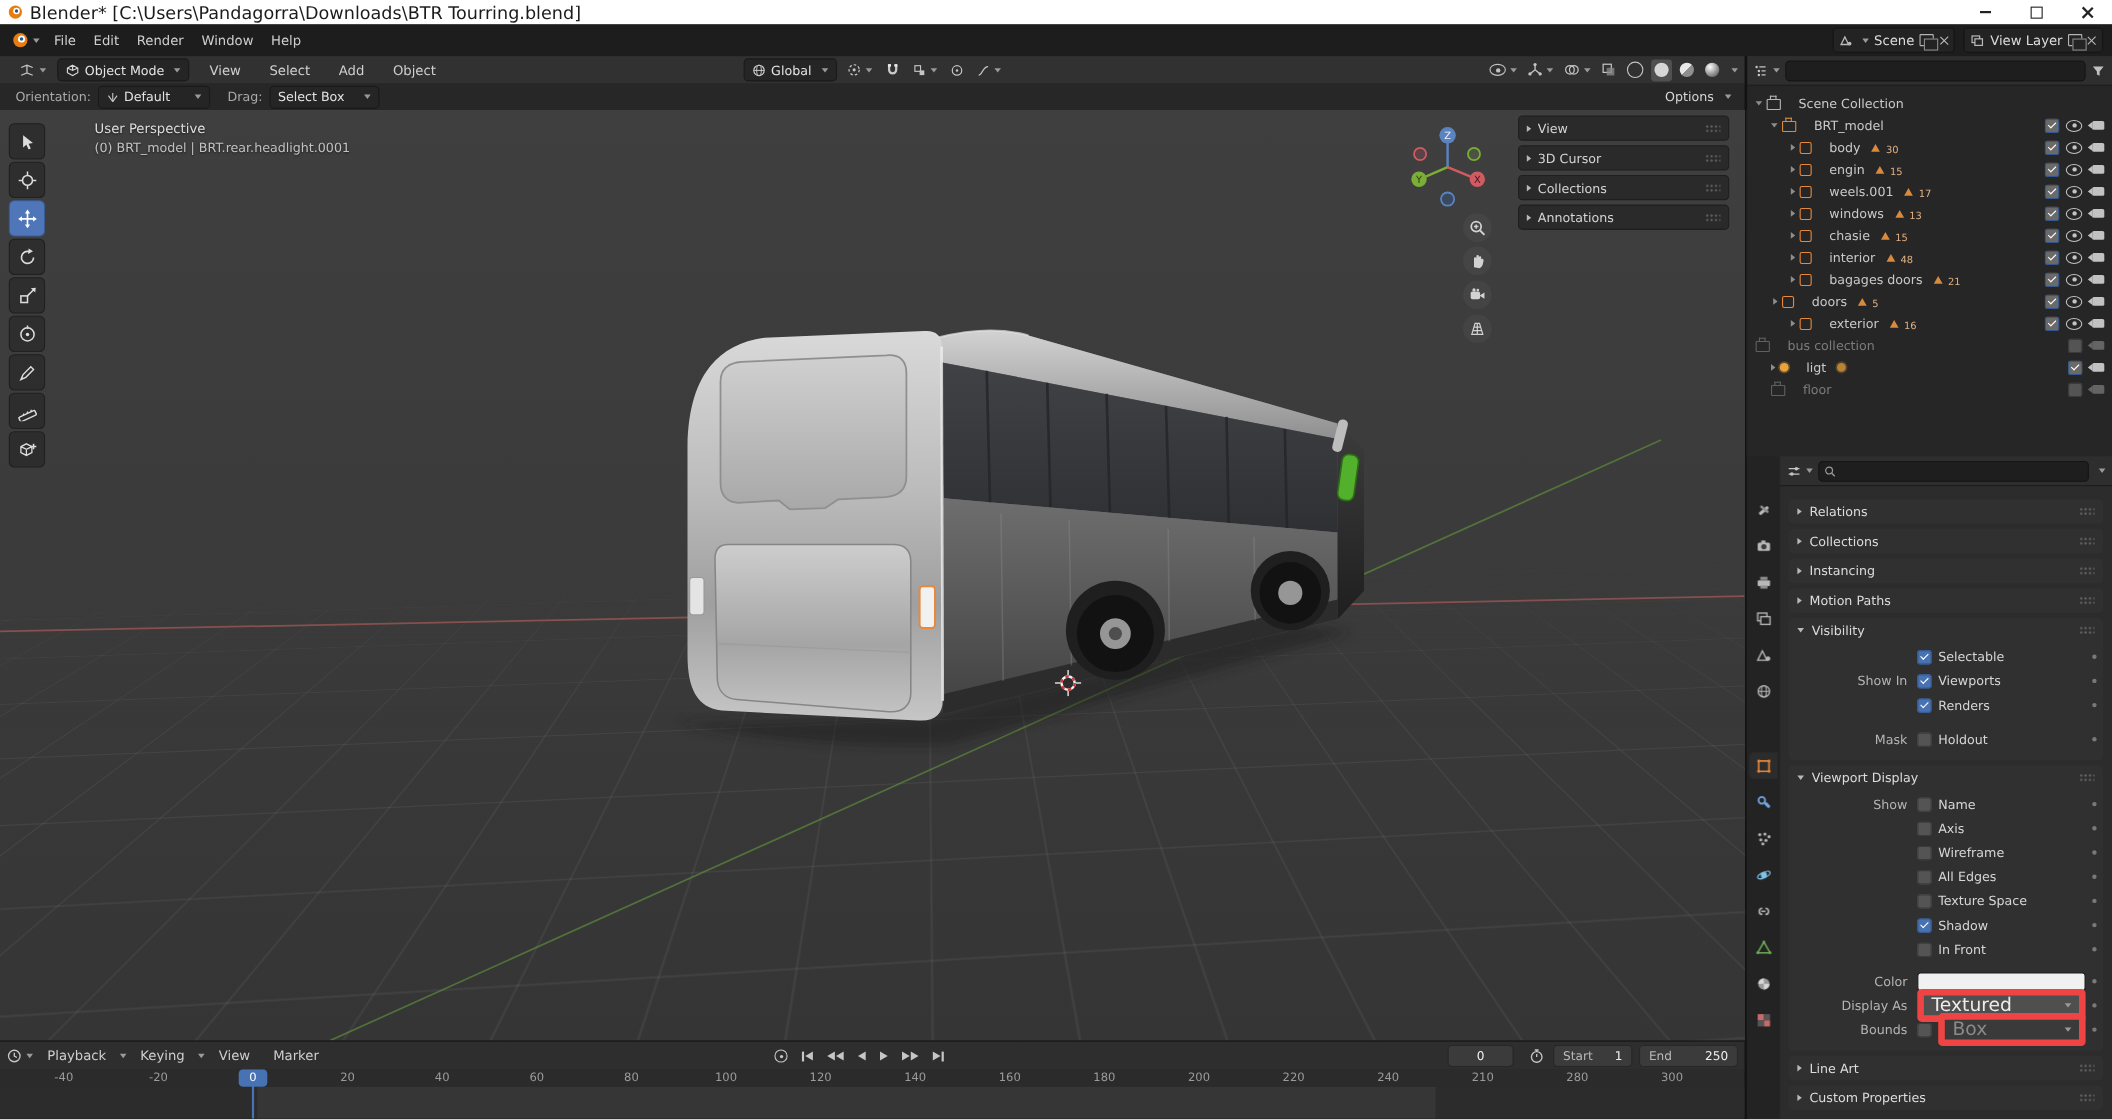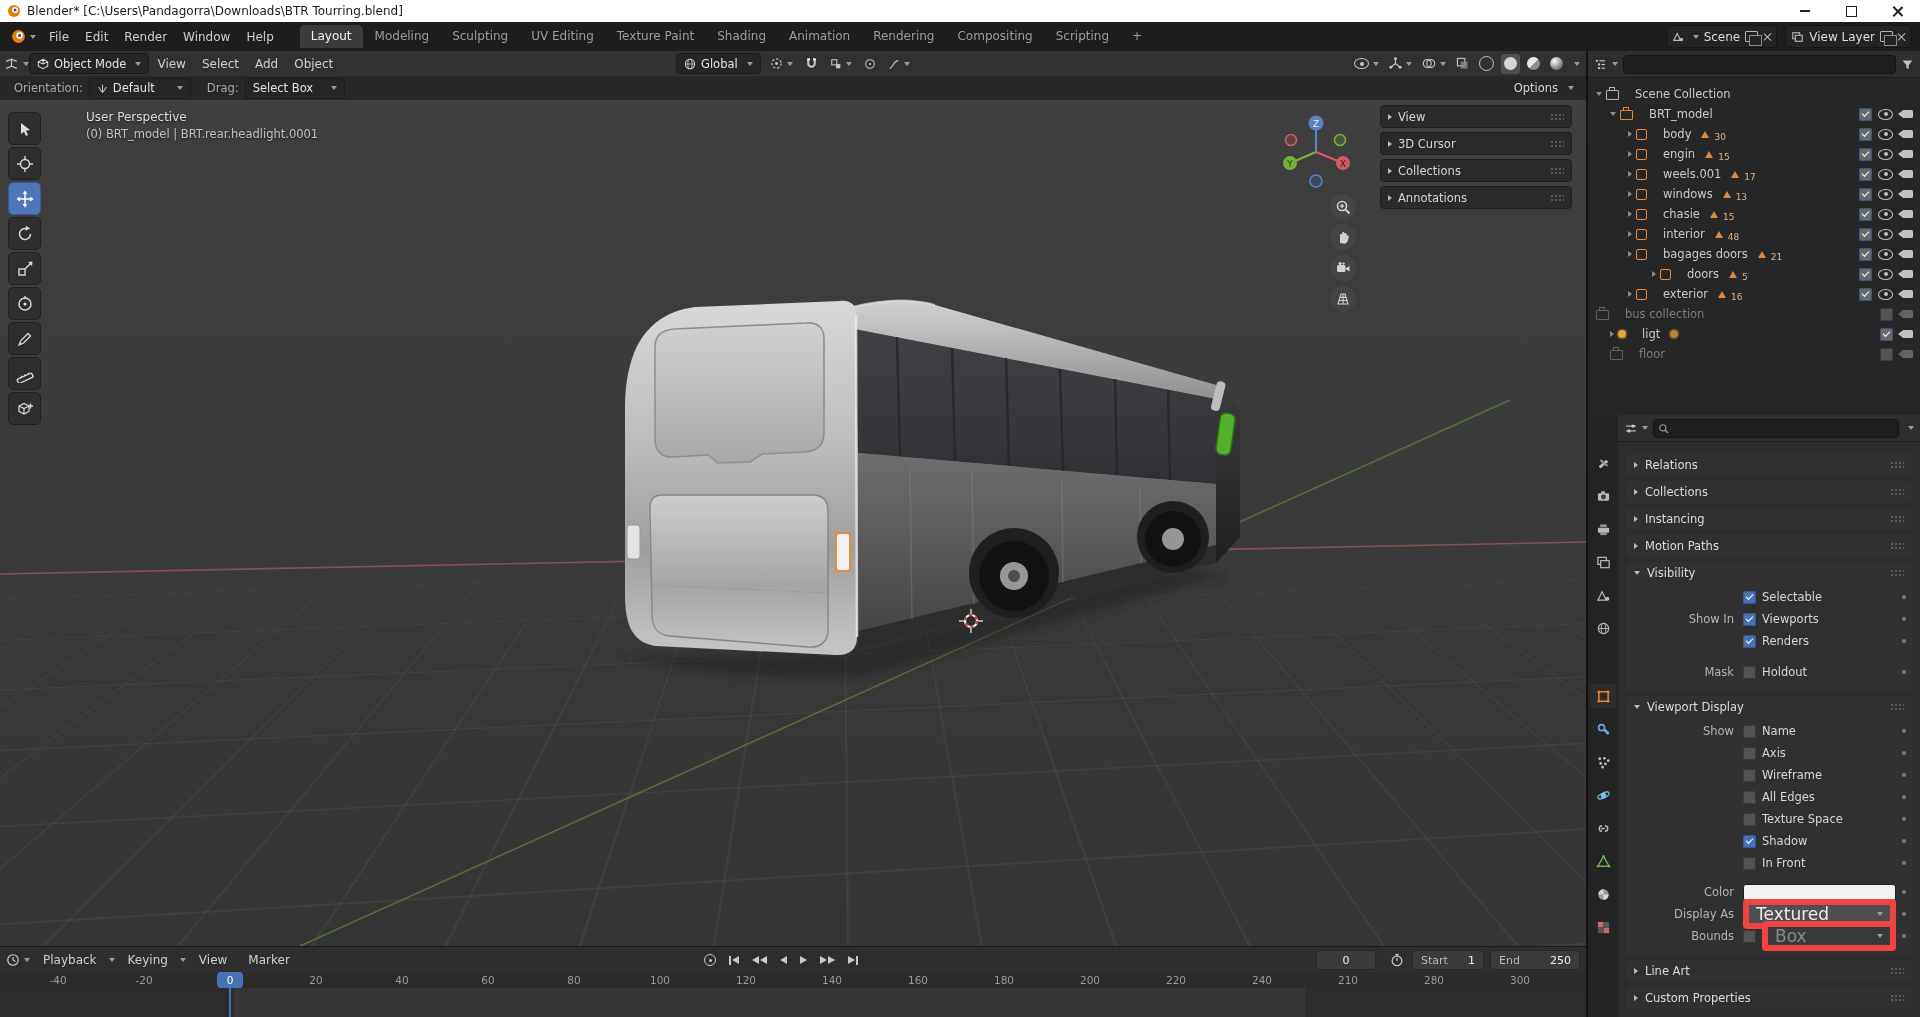--- a/index.html
+++ b/index.html
@@ -8,21 +8,21 @@
        -webkit-font-smoothing:antialiased;}
   .ab{position:absolute}
   .fx{display:flex;align-items:center}
   .cr{width:0;height:0;border-left:3px solid transparent;border-right:3px solid transparent;border-top:4px solid #9a9a9a;margin-left:4px;display:inline-block;flex:none}
   .trir{width:0;height:0;border-top:3.5px solid transparent;border-bottom:3.5px solid transparent;border-left:4.5px solid #b9b9b9;flex:none}
   .trid{width:0;height:0;border-left:3.5px solid transparent;border-right:3.5px solid transparent;border-top:4.5px solid #b9b9b9;flex:none}
   .grip{width:14px;height:8px;background-image:radial-gradient(#8a8a8a 1px,transparent 1.2px);background-size:4px 4px;opacity:.5;flex:none}
 
   
   .titlebar{left:0;top:0;width:1920px;height:22px;background:#fff;color:#111;display:flex;align-items:center;border-bottom:1px solid #d9d9d9}
-  .titlebar .ttxt{font-size:12px;margin-left:6px;color:#1b1b1b}
+  .titlebar .ttxt{font-size:16px;margin-left:6px;color:#1b1b1b}
   .winbtns{margin-left:auto;display:flex;height:22px}
   .wbtn{width:46px;height:22px;display:flex;align-items:center;justify-content:center}
   .w-min{width:10px;height:1.5px;background:#222}
   .w-max{width:9px;height:9px;border:1.2px solid #222}
   .w-x{width:10px;height:10px;position:relative}
   .w-x::before,.w-x::after{content:"";position:absolute;left:4.5px;top:-1px;width:1.5px;height:13px;background:#222}
   .w-x::before{transform:rotate(45deg)}.w-x::after{transform:rotate(-45deg)}
 
   
   .topbar{left:0;top:22px;width:1920px;height:29px;background:#1d1d1d;display:flex;align-items:center}
@@ -172,33 +172,20 @@
           <circle cx="8" cy="6" r="1.5" fill="#265787"></circle>
         </svg>
       <span class="cr"></span>
     </div>
     <span class="menu">File</span>
     <span class="menu">Edit</span>
     <span class="menu">Render</span>
     <span class="menu">Window</span>
     <span class="menu">Help</span>
   </div>
-  <div class="fx" style="margin-left:18px">
-    <span class="tab active">Layout</span>
-    <span class="tab">Modeling</span>
-    <span class="tab">Sculpting</span>
-    <span class="tab">UV Editing</span>
-    <span class="tab">Texture Paint</span>
-    <span class="tab">Shading</span>
-    <span class="tab">Animation</span>
-    <span class="tab">Rendering</span>
-    <span class="tab">Compositing</span>
-    <span class="tab">Scripting</span>
-    <span class="tab">+</span>
-  </div>
   <div class="fx" style="margin-left:auto;margin-right:8px;gap:8px">
     <div class="idwidget">
       <svg width="12" height="12" viewBox="0 0 14 14">
           <path d="M2 11 L6 3 L10 11 Z" fill="none" stroke="#b9b9b9" stroke-width="1.4"></path>
           <circle cx="11" cy="10" r="2" fill="#b9b9b9"></circle>
         </svg>
       <span class="cr"></span>
       <span>Scene</span>
       <span class="sqicon back"></span>
       <span class="xsm"></span>
@@ -209,21 +196,21 @@
           <rect x="4.5" y="5" width="8" height="7" fill="#232323" stroke="#b9b9b9" stroke-width="1.3"></rect>
         </svg>
       <span>View Layer</span>
       <span class="sqicon back"></span>
       <span class="xsm"></span>
     </div>
   </div>
 </div>
 
 <div class="vph ab fx">
-  <div class="fx" style="padding-left:4px;gap:0">
+  <div class="fx" style="padding-left:17px;gap:10px">
     <div class="fx">
       <svg width="15" height="14" viewBox="0 0 16 16">
           <path d="M2 13 L8 10.5 L14 13 M8 2.5 V10.5 M2 5 L8 2.5 L14 5" fill="none" stroke="#c5c5c5" stroke-width="1.3"></path>
         </svg>
       <span class="cr"></span>
     </div>
     <div class="dd">
       <svg width="12" height="12" viewBox="0 0 14 14">
           <path d="M7 1.5 L12.5 4.5 V9.5 L7 12.5 L1.5 9.5 V4.5 Z M7 1.5 V7 M1.5 4.5 L7 7 L12.5 4.5" fill="none" stroke="#d8d8d8" stroke-width="1.2"></path>
         </svg>
@@ -796,21 +783,21 @@
       <span class="obico"></span>
       <span class="nm">bagages doors</span>
       <span class="meshtri"></span>
         <span class="cnt">21</span>
       <div class="tgl">
           <span class="cb on g"></span>
           <span class="eye"></span>
           <span class="cam"></span>
         </div>
     </div>
-    <div class="orow" style="padding-left:64px">
+    <div class="orow" style="padding-left:24px">
       <span class="xr"></span>
       <span class="obico"></span>
       <span class="nm">doors</span>
       <span class="meshtri"></span>
         <span class="cnt">5</span>
       <div class="tgl">
           <span class="cb on g"></span>
           <span class="eye"></span>
           <span class="cam"></span>
         </div>

